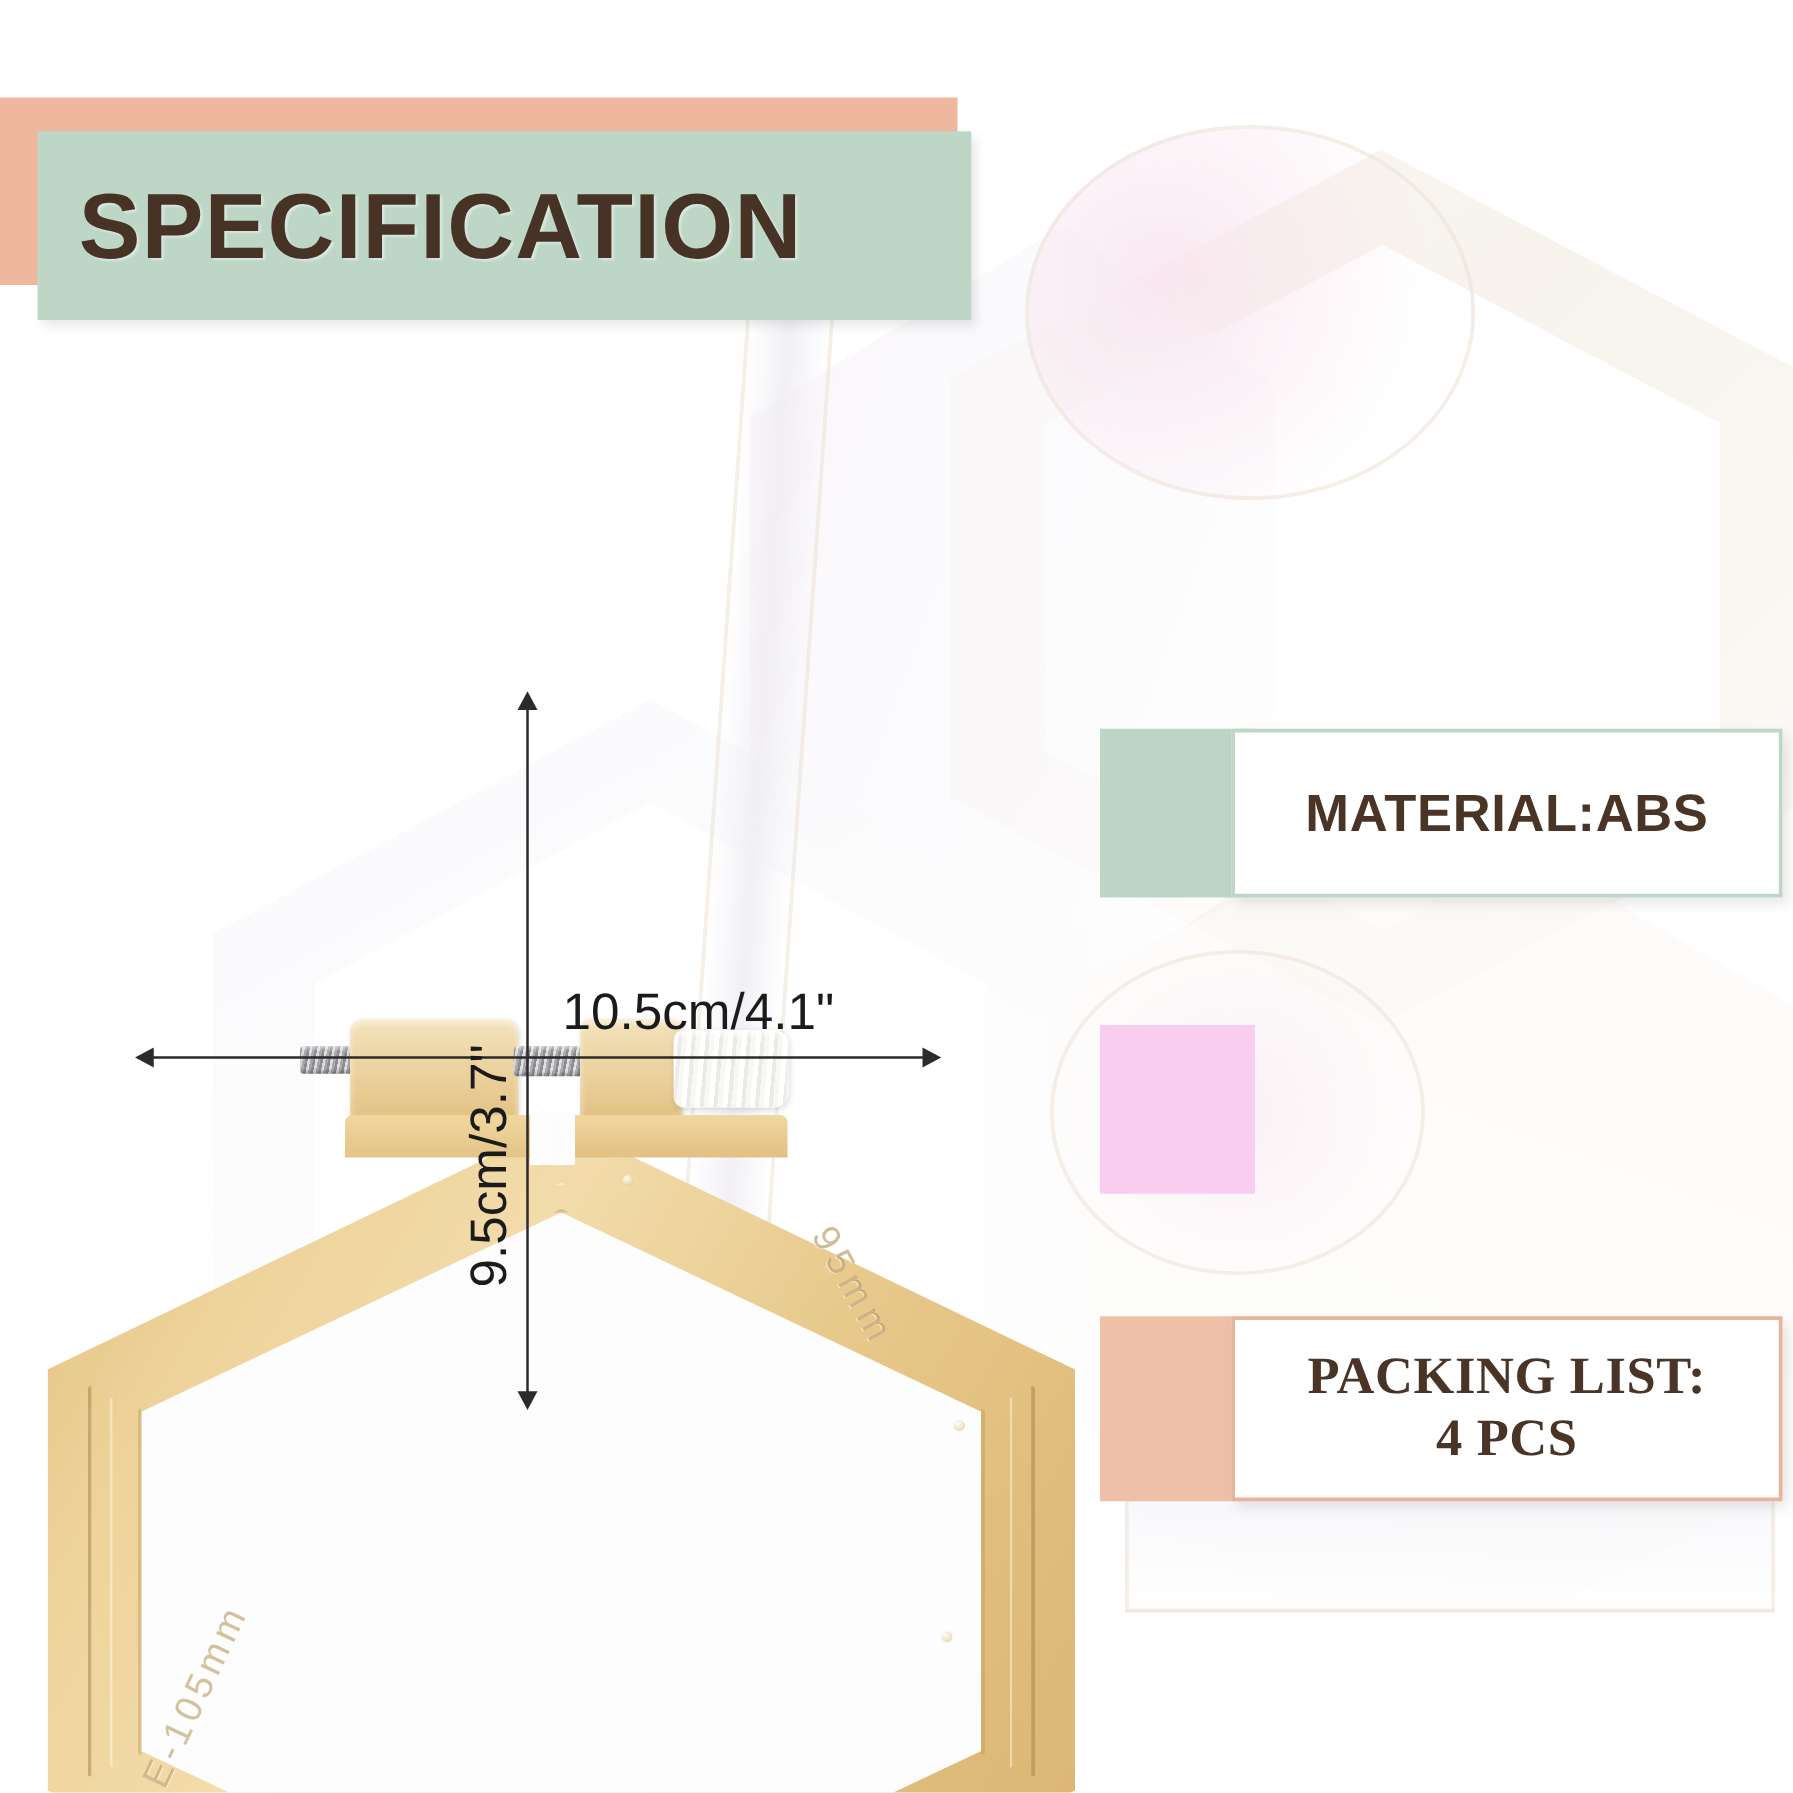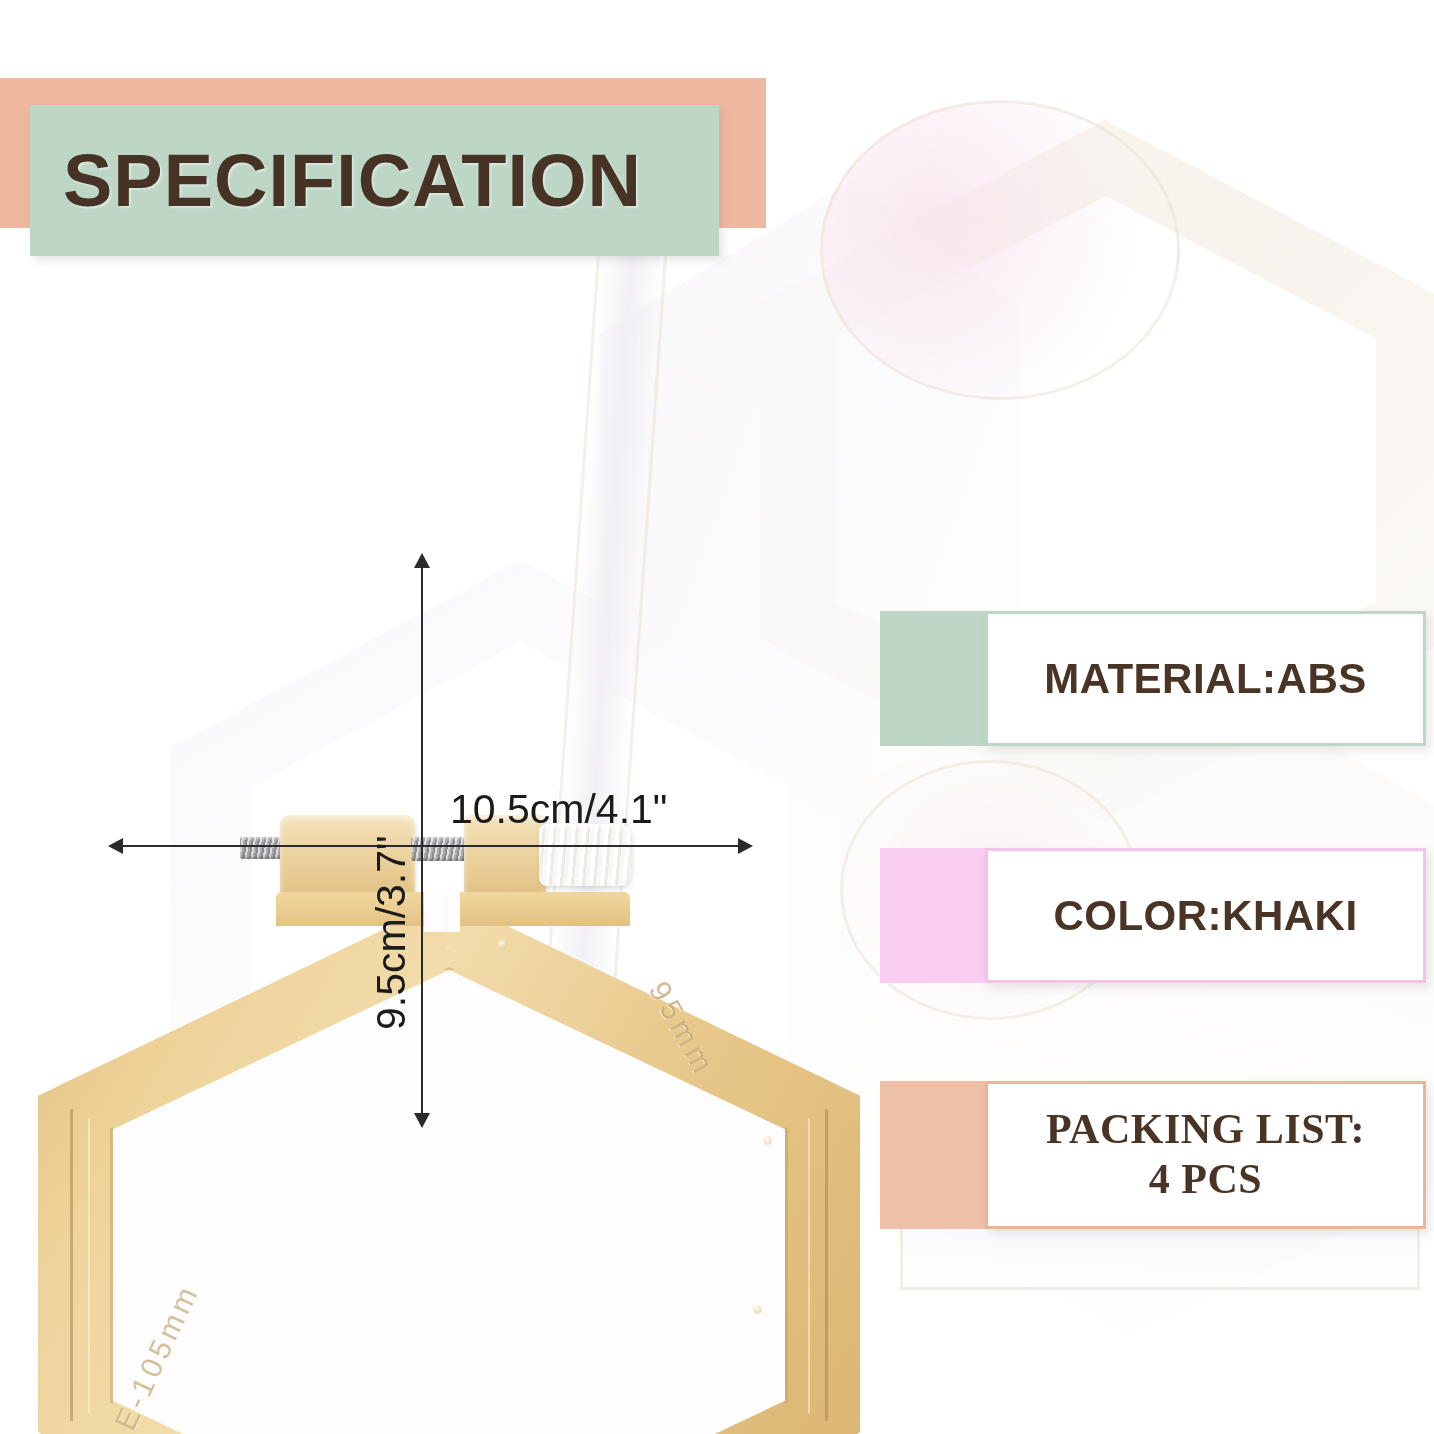--- a/index.html
+++ b/index.html
@@ -77,21 +77,21 @@
   }
 
   
   #title-banner { position:absolute; left:0; top:70px; }
   #title-peach {
     position:absolute; left:0; top:8px;
     width:766px; height:150px;
   }
   #title-sage {
     position:absolute; left:30px; top:35px;
-    width:689px; height:151px;
+    width:747px; height:151px;
     display:flex; align-items:center;
     box-shadow:4px 5px 8px rgba(120,120,120,.18);
   }
   #title-text {
     font-size:74px;
     font-weight:bold;
     letter-spacing:1px;
     color:#473326;
     padding-left:33px;
     text-shadow:2px 2px 2px rgba(255,255,255,.45);
@@ -235,21 +235,21 @@
   #arrow-v-top { top:553px; border-bottom:15px solid #2b2b2b; }
   #arrow-v-bot { top:1113px; border-top:15px solid #2b2b2b; }
   #dim-v-label {
     position:absolute; left:368px; top:1030px;
     font-size:41px; color:#1b1b1b; white-space:nowrap;
     transform:rotate(-90deg);
     transform-origin:left top;
   }
 
   
-  .spec-card { position:absolute;margin-top:28px; }
+  .spec-card { position:absolute; }
   .spec-tab {
     position:absolute; left:0; top:0;
     width:124px; height:100%;
   }
   .spec-box {
     position:absolute; left:105px; top:0;
     width:321px; height:100%;
     background:#ffffff;
     display:flex; align-items:center; justify-content:center;
     box-shadow:4px 5px 9px rgba(140,140,140,.2);
@@ -340,23 +340,20 @@
 
 <div class="spec-card" id="card-material">
   <div class="spec-tab"></div>
   <div class="spec-box">
     <div class="spec-text">MATERIAL:ABS</div>
   </div>
 </div>
 
 <div class="spec-card" id="card-color">
   <div class="spec-tab"></div>
-  <div class="spec-box">
-    <div class="spec-text">COLOR:KHAKI</div>
-  </div>
 </div>
 
 <div class="spec-card" id="card-packing">
   <div class="spec-tab"></div>
   <div class="spec-box">
     <div class="spec-text">
       <span>PACKING LIST:</span><br>
       <span>4 PCS</span>
     </div>
   </div>

